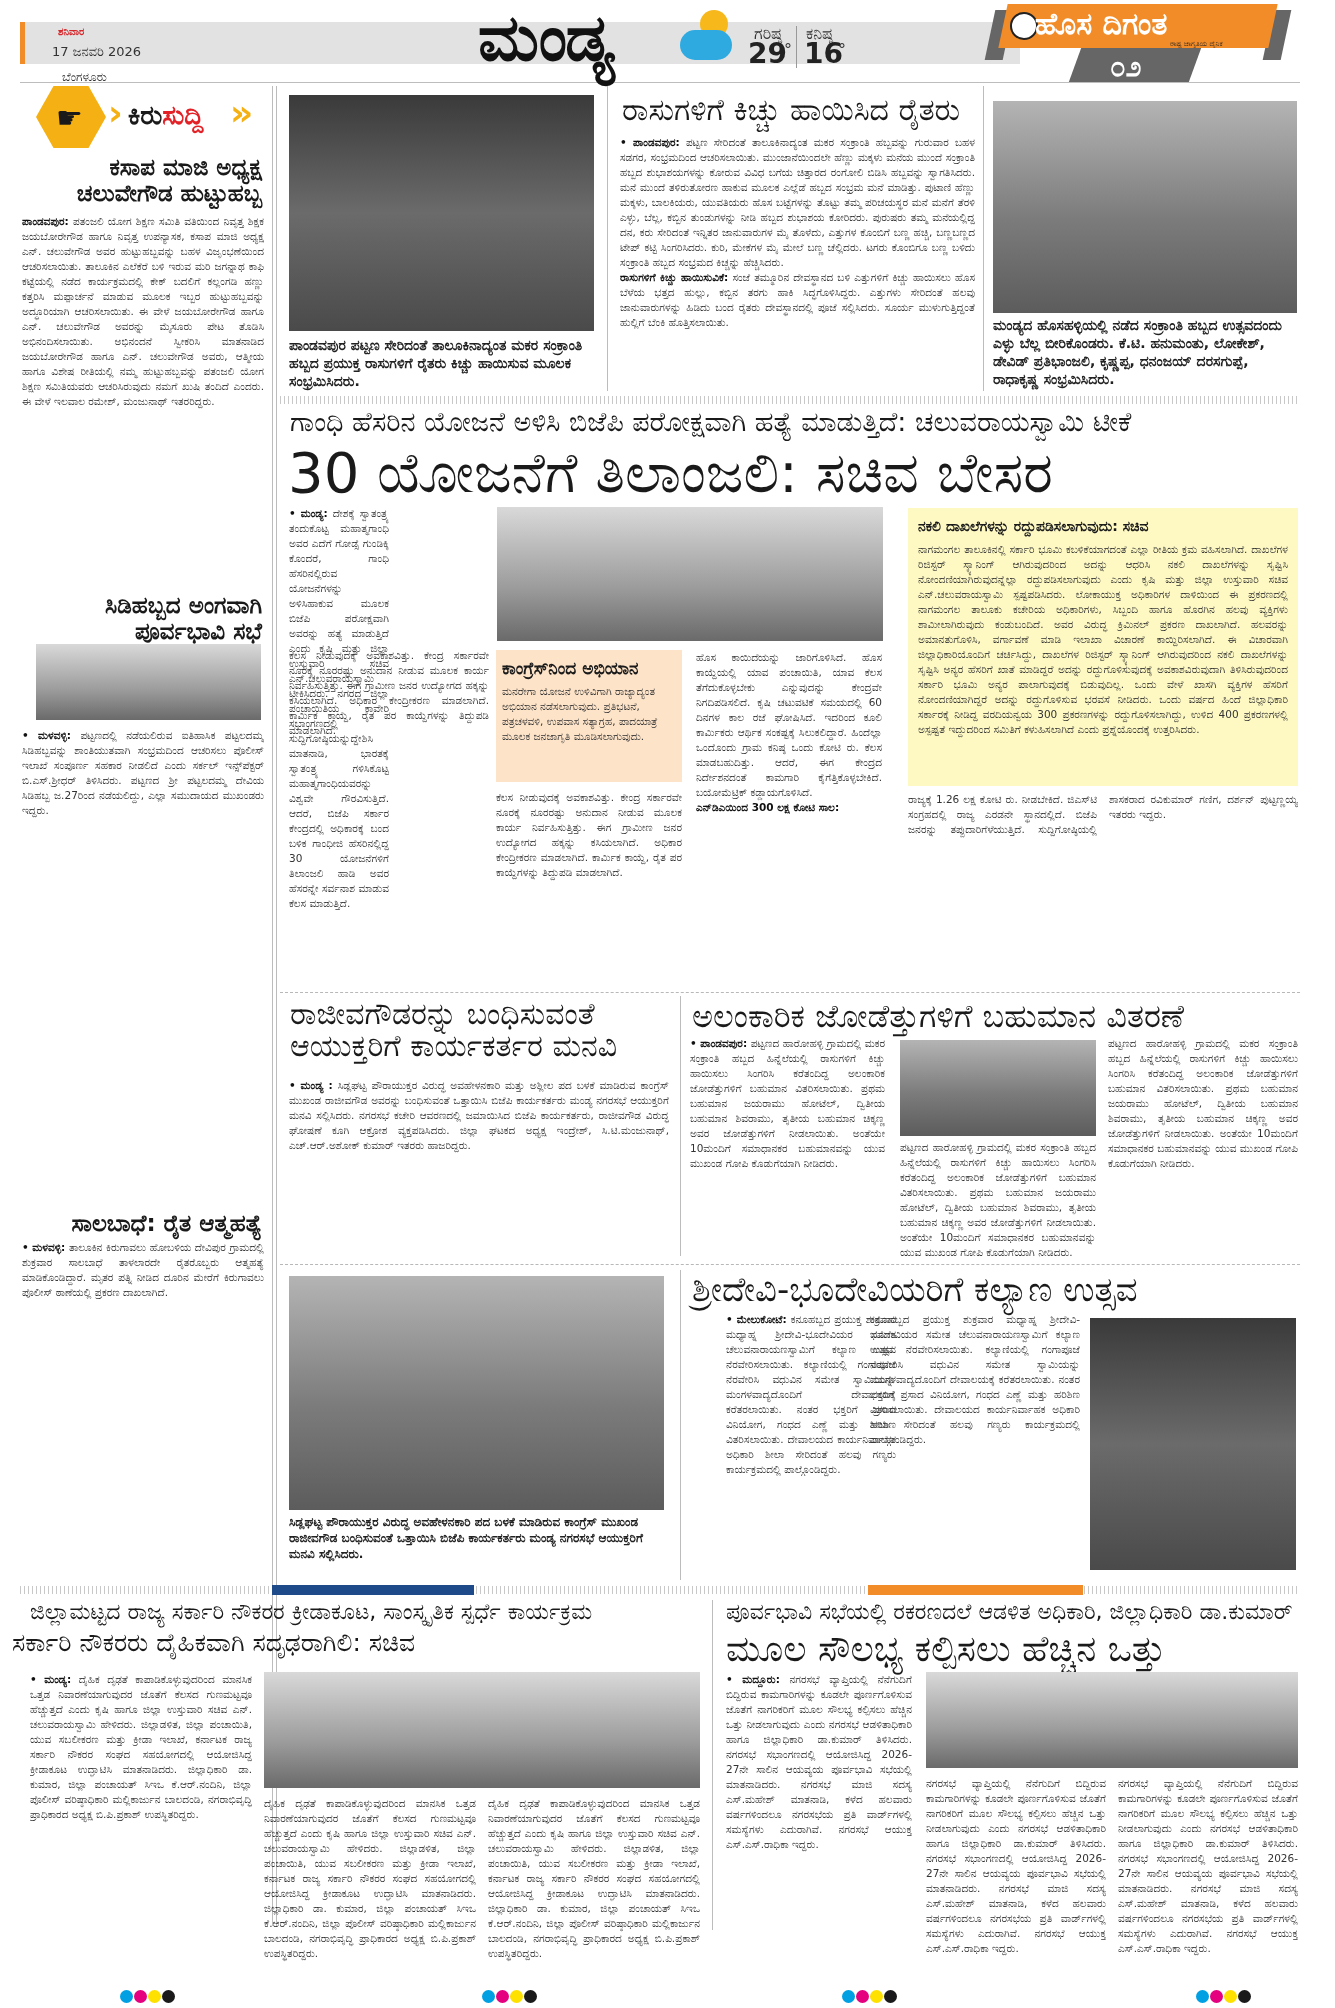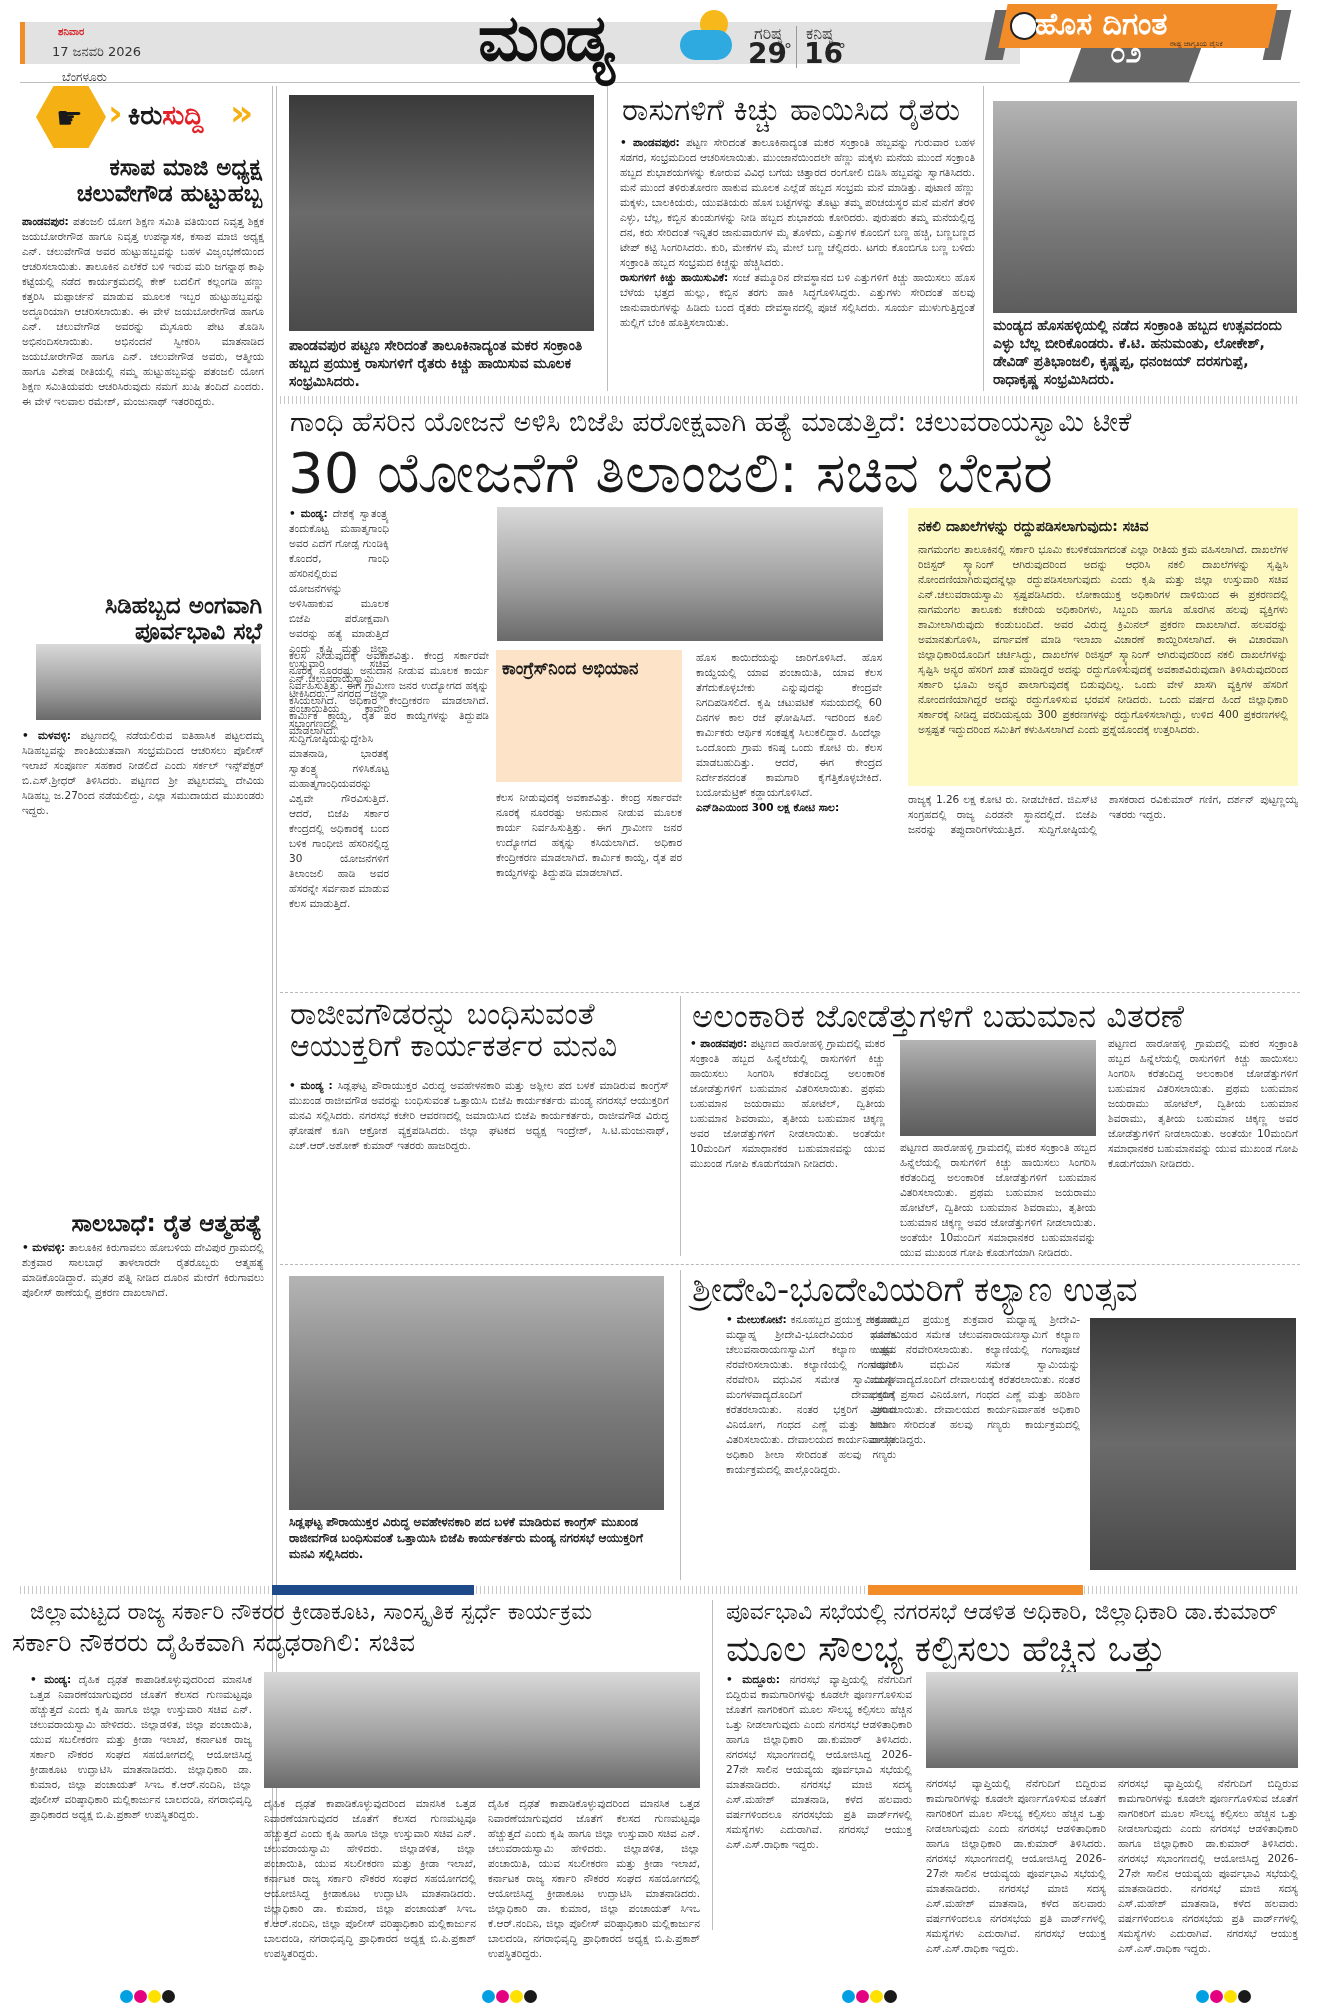--- a/index.html
+++ b/index.html
@@ -16,21 +16,21 @@
   .cloud{left:680px;top:28px;width:52px;height:30px;border-radius:16px;background:#2eaae1;}
   .t-lbl{font-size:16px;color:#333;}
   .t-val{font-size:28px;font-weight:bold;color:#222;line-height:1;}
   .logo{left:1003px;top:4px;width:270px;height:44px;background:#f28c28;transform:skewX(-12deg);}
   .logo-dark1{left:990px;top:10px;width:18px;height:50px;background:#666;transform:skewX(-12deg);}
   .logo-dark2{left:1268px;top:10px;width:18px;height:50px;background:#666;transform:skewX(-12deg);}
   .logo-text{left:1035px;top:6px;font-size:30px;font-weight:bold;color:#fff;}
   .logo-sub{left:1170px;top:40px;font-size:7px;color:#222;}
   .logo-emblem{left:1010px;top:12px;width:24px;height:24px;border-radius:50%;background:#fff;border:2px solid #222;}
   .page-tab{left:1075px;top:48px;width:120px;height:34px;background:#666;transform:skewX(-20deg);}
-  .page-no{left:1110px;top:36px;font-size:28px;color:#fff;font-weight:bold;}
+  .page-no{left:1110px;top:50px;font-size:28px;color:#fff;font-weight:bold;}
   .vline{width:1px;background:#bcbcbc;}
   .vline2{width:3px;border-left:1px solid #bcbcbc;border-right:1px solid #bcbcbc;}
   .hatch{height:8px;background:repeating-linear-gradient(90deg,#c8c8c8 0 1px,#fff 1px 4px);}
   .dash{height:0;border-top:1px dashed #b8b8b8;}
   .kiru-hex{left:36px;top:86px;width:70px;height:62px;background:#f5b013;clip-path:polygon(25% 0,75% 0,100% 50%,75% 100%,25% 100%,0 50%);}
   .kiru-hand{left:56px;top:100px;font-size:30px;}
   .kiru-text{left:128px;top:100px;font-size:26px;font-weight:bold;}
   .kiru-text .red{color:#e32228;}
   .chev{color:#f5b013;font-size:36px;font-weight:bold;}
   .h-left{font-size:23px;font-weight:bold;text-align:right;line-height:1.15;}
@@ -127,20 +127,21 @@
 <div class="abs h-big" style="left:288px;top:444px;font-size:56px;">30 ಯೋಜನೆಗೆ ತಿಲಾಂಜಲಿ: ಸಚಿವ ಬೇಸರ</div>
 
 <div class="abs body-t" style="left:289px;top:506px;width:100px;height:460px;">
   <b class="dot">•</b> <b>ಮಂಡ್ಯ:</b> <span>ದೇಶಕ್ಕೆ ಸ್ವಾತಂತ್ರ್ಯ ತಂದುಕೊಟ್ಟ ಮಹಾತ್ಮಗಾಂಧಿ ಅವರ ಎದೆಗೆ ಗೋಡ್ಸೆ ಗುಂಡಿಕ್ಕಿ ಕೊಂದರೆ, ಗಾಂಧಿ ಹೆಸರಿನಲ್ಲಿರುವ ಯೋಜನೆಗಳನ್ನು ಅಳಿಸಿಹಾಕುವ ಮೂಲಕ ಬಿಜೆಪಿ ಪರೋಕ್ಷವಾಗಿ ಅವರನ್ನು ಹತ್ಯೆ ಮಾಡುತ್ತಿದೆ ಎಂದು ಕೃಷಿ ಮತ್ತು ಜಿಲ್ಲಾ ಉಸ್ತುವಾರಿ ಸಚಿವ ಎನ್.ಚಲುವರಾಯಸ್ವಾಮಿ ಟೀಕಿಸಿದರು. ನಗರದ ಜಿಲ್ಲಾ ಪಂಚಾಯಿತಿಯ ಕಾವೇರಿ ಸಭಾಂಗಣದಲ್ಲಿ ಸುದ್ದಿಗೋಷ್ಠಿಯನ್ನುದ್ದೇಶಿಸಿ ಮಾತನಾಡಿ, ಭಾರತಕ್ಕೆ ಸ್ವಾತಂತ್ರ್ಯ ಗಳಿಸಿಕೊಟ್ಟ ಮಹಾತ್ಮಗಾಂಧಿಯವರನ್ನು ವಿಶ್ವವೇ ಗೌರವಿಸುತ್ತಿದೆ. ಆದರೆ, ಬಿಜೆಪಿ ಸರ್ಕಾರ ಕೇಂದ್ರದಲ್ಲಿ ಅಧಿಕಾರಕ್ಕೆ ಬಂದ ಬಳಿಕ ಗಾಂಧೀಜಿ ಹೆಸರಿನಲ್ಲಿದ್ದ 30 ಯೋಜನೆಗಳಿಗೆ ತಿಲಾಂಜಲಿ ಹಾಡಿ ಅವರ ಹೆಸರನ್ನೇ ಸರ್ವನಾಶ ಮಾಡುವ ಕೆಲಸ ಮಾಡುತ್ತಿದೆ.</span>
 </div>
 <div class="abs photo light" style="left:497px;top:507px;width:386px;height:134px;"></div>
 <div class="abs body-t" style="left:289px;top:648px;width:200px;height:318px;"><span>ಕೆಲಸ ನೀಡುವುದಕ್ಕೆ ಅವಕಾಶವಿತ್ತು. ಕೇಂದ್ರ ಸರ್ಕಾರವೇ ನೂರಕ್ಕೆ ನೂರರಷ್ಟು ಅನುದಾನ ನೀಡುವ ಮೂಲಕ ಕಾರ್ಯ ನಿರ್ವಹಿಸುತ್ತಿತ್ತು. ಈಗ ಗ್ರಾಮೀಣ ಜನರ ಉದ್ಯೋಗದ ಹಕ್ಕನ್ನು ಕಸಿಯಲಾಗಿದೆ. ಅಧಿಕಾರ ಕೇಂದ್ರೀಕರಣ ಮಾಡಲಾಗಿದೆ. ಕಾರ್ಮಿಕ ಕಾಯ್ದೆ, ರೈತ ಪರ ಕಾಯ್ದೆಗಳನ್ನು ತಿದ್ದುಪಡಿ ಮಾಡಲಾಗಿದೆ.</span></div>
 
 <div class="abs box-peach" style="left:496px;top:650px;width:186px;height:132px;">
   <div class="abs" style="left:6px;top:8px;font-size:17px;font-weight:bold;">ಕಾಂಗ್ರೆಸ್‌ನಿಂದ ಅಭಿಯಾನ</div>
+  <div class="abs body-t" style="left:6px;top:34px;width:172px;height:96px;text-align:left;">ಮನರೇಗಾ ಯೋಜನೆ ಉಳಿವಿಗಾಗಿ ರಾಜ್ಯಾದ್ಯಂತ ಅಭಿಯಾನ ನಡೆಸಲಾಗುವುದು. ಪ್ರತಿಭಟನೆ, ಪತ್ರಚಳವಳಿ, ಉಪವಾಸ ಸತ್ಯಾಗ್ರಹ, ಪಾದಯಾತ್ರೆ ಮೂಲಕ ಜನಜಾಗೃತಿ ಮೂಡಿಸಲಾಗುವುದು.</div>
 </div>
 <div class="abs body-t" style="left:496px;top:790px;width:186px;height:176px;">ಕೆಲಸ ನೀಡುವುದಕ್ಕೆ ಅವಕಾಶವಿತ್ತು. ಕೇಂದ್ರ ಸರ್ಕಾರವೇ ನೂರಕ್ಕೆ ನೂರರಷ್ಟು ಅನುದಾನ ನೀಡುವ ಮೂಲಕ ಕಾರ್ಯ ನಿರ್ವಹಿಸುತ್ತಿತ್ತು. ಈಗ ಗ್ರಾಮೀಣ ಜನರ ಉದ್ಯೋಗದ ಹಕ್ಕನ್ನು ಕಸಿಯಲಾಗಿದೆ. ಅಧಿಕಾರ ಕೇಂದ್ರೀಕರಣ ಮಾಡಲಾಗಿದೆ. ಕಾರ್ಮಿಕ ಕಾಯ್ದೆ, ರೈತ ಪರ ಕಾಯ್ದೆಗಳನ್ನು ತಿದ್ದುಪಡಿ ಮಾಡಲಾಗಿದೆ.</div>
 <div class="abs body-t" style="left:696px;top:650px;width:186px;height:316px;">
   <span>ಹೊಸ ಕಾಯಿದೆಯನ್ನು ಜಾರಿಗೊಳಿಸಿದೆ. ಹೊಸ ಕಾಯ್ದೆಯಲ್ಲಿ ಯಾವ ಪಂಚಾಯಿತಿ, ಯಾವ ಕೆಲಸ ತೆಗೆದುಕೊಳ್ಳಬೇಕು ಎನ್ನುವುದನ್ನು ಕೇಂದ್ರವೇ ನಿಗದಿಪಡಿಸಲಿದೆ. ಕೃಷಿ ಚಟುವಟಿಕೆ ಸಮಯದಲ್ಲಿ 60 ದಿನಗಳ ಕಾಲ ರಜೆ ಘೋಷಿಸಿದೆ. ಇದರಿಂದ ಕೂಲಿ ಕಾರ್ಮಿಕರು ಆರ್ಥಿಕ ಸಂಕಷ್ಟಕ್ಕೆ ಸಿಲುಕಲಿದ್ದಾರೆ. ಹಿಂದೆಲ್ಲಾ ಒಂದೊಂದು ಗ್ರಾಮ ಕನಿಷ್ಠ ಒಂದು ಕೋಟಿ ರು. ಕೆಲಸ ಮಾಡಬಹುದಿತ್ತು. ಆದರೆ, ಈಗ ಕೇಂದ್ರದ ನಿರ್ದೇಶನದಂತೆ ಕಾಮಗಾರಿ ಕೈಗೆತ್ತಿಕೊಳ್ಳಬೇಕಿದೆ. ಬಯೋಮೆಟ್ರಿಕ್ ಕಡ್ಡಾಯಗೊಳಿಸಿದೆ.</span><br><b>ಎನ್‌ಡಿಎಯಿಂದ 300 ಲಕ್ಷ ಕೋಟಿ ಸಾಲ:</b>
 </div>
 
 <div class="abs box-green" style="left:908px;top:508px;width:390px;height:278px;">
   <div class="abs" style="left:10px;top:10px;font-size:14px;font-weight:bold;">ನಕಲಿ ದಾಖಲೆಗಳನ್ನು ರದ್ದುಪಡಿಸಲಾಗುವುದು: ಸಚಿವ</div>
   <div class="abs body-t" style="left:10px;top:34px;width:370px;height:238px;">ನಾಗಮಂಗಲ ತಾಲೂಕಿನಲ್ಲಿ ಸರ್ಕಾರಿ ಭೂಮಿ ಕಬಳಿಕೆಯಾಗದಂತೆ ಎಲ್ಲಾ ರೀತಿಯ ಕ್ರಮ ವಹಿಸಲಾಗಿದೆ. ದಾಖಲೆಗಳ ರಿಜಿಸ್ಟರ್ ಸ್ಕ್ಯಾನಿಂಗ್ ಆಗಿರುವುದರಿಂದ ಅದನ್ನು ಆಧರಿಸಿ ನಕಲಿ ದಾಖಲೆಗಳನ್ನು ಸೃಷ್ಟಿಸಿ ನೋಂದಣಿಯಾಗಿರುವುದನ್ನೆಲ್ಲಾ ರದ್ದುಪಡಿಸಲಾಗುವುದು ಎಂದು ಕೃಷಿ ಮತ್ತು ಜಿಲ್ಲಾ ಉಸ್ತುವಾರಿ ಸಚಿವ ಎನ್.ಚಲುವರಾಯಸ್ವಾಮಿ ಸ್ಪಷ್ಟಪಡಿಸಿದರು. ಲೋಕಾಯುಕ್ತ ಅಧಿಕಾರಿಗಳ ದಾಳಿಯಿಂದ ಈ ಪ್ರಕರಣದಲ್ಲಿ ನಾಗಮಂಗಲ ತಾಲೂಕು ಕಚೇರಿಯ ಅಧಿಕಾರಿಗಳು, ಸಿಬ್ಬಂದಿ ಹಾಗೂ ಹೊರಗಿನ ಹಲವು ವ್ಯಕ್ತಿಗಳು ಶಾಮೀಲಾಗಿರುವುದು ಕಂಡುಬಂದಿದೆ. ಅವರ ವಿರುದ್ಧ ಕ್ರಿಮಿನಲ್ ಪ್ರಕರಣ ದಾಖಲಾಗಿದೆ. ಹಲವರನ್ನು ಅಮಾನತುಗೊಳಿಸಿ, ವರ್ಗಾವಣೆ ಮಾಡಿ ಇಲಾಖಾ ವಿಚಾರಣೆ ಕಾಯ್ದಿರಿಸಲಾಗಿದೆ. ಈ ವಿಚಾರವಾಗಿ ಜಿಲ್ಲಾಧಿಕಾರಿಯೊಂದಿಗೆ ಚರ್ಚಿಸಿದ್ದು, ದಾಖಲೆಗಳ ರಿಜಿಸ್ಟರ್ ಸ್ಕ್ಯಾನಿಂಗ್ ಆಗಿರುವುದರಿಂದ ನಕಲಿ ದಾಖಲೆಗಳನ್ನು ಸೃಷ್ಟಿಸಿ ಅನ್ಯರ ಹೆಸರಿಗೆ ಖಾತೆ ಮಾಡಿದ್ದರೆ ಅದನ್ನು ರದ್ದುಗೊಳಿಸುವುದಕ್ಕೆ ಅವಕಾಶವಿರುವುದಾಗಿ ತಿಳಿಸಿರುವುದರಿಂದ ಸರ್ಕಾರಿ ಭೂಮಿ ಅನ್ಯರ ಪಾಲಾಗುವುದಕ್ಕೆ ಬಿಡುವುದಿಲ್ಲ. ಒಂದು ವೇಳೆ ಖಾಸಗಿ ವ್ಯಕ್ತಿಗಳ ಹೆಸರಿಗೆ ನೋಂದಣಿಯಾಗಿದ್ದರೆ ಅದನ್ನು ರದ್ದುಗೊಳಿಸುವ ಭರವಸೆ ನೀಡಿದರು. ಒಂದು ವರ್ಷದ ಹಿಂದೆ ಜಿಲ್ಲಾಧಿಕಾರಿ ಸರ್ಕಾರಕ್ಕೆ ನೀಡಿದ್ದ ವರದಿಯನ್ವಯ 300 ಪ್ರಕರಣಗಳನ್ನು ರದ್ದುಗೊಳಿಸಲಾಗಿದ್ದು, ಉಳಿದ 400 ಪ್ರಕರಣಗಳಲ್ಲಿ ಅಸ್ಪಷ್ಟತೆ ಇದ್ದುದರಿಂದ ಸಮಿತಿಗೆ ಕಳುಹಿಸಲಾಗಿದೆ ಎಂದು ಪ್ರಶ್ನೆಯೊಂದಕ್ಕೆ ಉತ್ತರಿಸಿದರು.</div>
 </div>
@@ -184,21 +185,21 @@
 
 <div class="abs h-big" style="left:30px;top:1600px;font-size:22px;font-weight:normal;">ಜಿಲ್ಲಾಮಟ್ಟದ ರಾಜ್ಯ ಸರ್ಕಾರಿ ನೌಕರರ ಕ್ರೀಡಾಕೂಟ, ಸಾಂಸ್ಕೃತಿಕ ಸ್ಪರ್ಧೆ ಕಾರ್ಯಕ್ರಮ</div>
 <div class="abs h-big" style="left:12px;top:1630px;font-size:25px;">ಸರ್ಕಾರಿ ನೌಕರರು ದೈಹಿಕವಾಗಿ ಸದೃಢರಾಗಿಲಿ: ಸಚಿವ</div>
 <div class="abs body-t" style="left:30px;top:1672px;width:222px;height:296px;">
   <b class="dot">•</b> <b>ಮಂಡ್ಯ:</b> <span>ದೈಹಿಕ ದೃಢತೆ ಕಾಪಾಡಿಕೊಳ್ಳುವುದರಿಂದ ಮಾನಸಿಕ ಒತ್ತಡ ನಿವಾರಣೆಯಾಗುವುದರ ಜೊತೆಗೆ ಕೆಲಸದ ಗುಣಮಟ್ಟವೂ ಹೆಚ್ಚುತ್ತದೆ ಎಂದು ಕೃಷಿ ಹಾಗೂ ಜಿಲ್ಲಾ ಉಸ್ತುವಾರಿ ಸಚಿವ ಎನ್. ಚಲುವರಾಯಸ್ವಾಮಿ ಹೇಳಿದರು. ಜಿಲ್ಲಾಡಳಿತ, ಜಿಲ್ಲಾ ಪಂಚಾಯಿತಿ, ಯುವ ಸಬಲೀಕರಣ ಮತ್ತು ಕ್ರೀಡಾ ಇಲಾಖೆ, ಕರ್ನಾಟಕ ರಾಜ್ಯ ಸರ್ಕಾರಿ ನೌಕರರ ಸಂಘದ ಸಹಯೋಗದಲ್ಲಿ ಆಯೋಜಿಸಿದ್ದ ಕ್ರೀಡಾಕೂಟ ಉದ್ಘಾಟಿಸಿ ಮಾತನಾಡಿದರು. ಜಿಲ್ಲಾಧಿಕಾರಿ ಡಾ. ಕುಮಾರ, ಜಿಲ್ಲಾ ಪಂಚಾಯತ್ ಸಿಇಒ ಕೆ.ಆರ್.ನಂದಿನಿ, ಜಿಲ್ಲಾ ಪೊಲೀಸ್ ವರಿಷ್ಠಾಧಿಕಾರಿ ಮಲ್ಲಿಕಾರ್ಜುನ ಬಾಲದಂಡಿ, ನಗರಾಭಿವೃದ್ಧಿ ಪ್ರಾಧಿಕಾರದ ಅಧ್ಯಕ್ಷ ಬಿ.ಪಿ.ಪ್ರಕಾಶ್ ಉಪಸ್ಥಿತರಿದ್ದರು.</span>
 </div>
 <div class="abs photo light" style="left:264px;top:1672px;width:436px;height:116px;"></div>
 <div class="abs body-t" style="left:264px;top:1796px;width:212px;height:172px;">ದೈಹಿಕ ದೃಢತೆ ಕಾಪಾಡಿಕೊಳ್ಳುವುದರಿಂದ ಮಾನಸಿಕ ಒತ್ತಡ ನಿವಾರಣೆಯಾಗುವುದರ ಜೊತೆಗೆ ಕೆಲಸದ ಗುಣಮಟ್ಟವೂ ಹೆಚ್ಚುತ್ತದೆ ಎಂದು ಕೃಷಿ ಹಾಗೂ ಜಿಲ್ಲಾ ಉಸ್ತುವಾರಿ ಸಚಿವ ಎನ್. ಚಲುವರಾಯಸ್ವಾಮಿ ಹೇಳಿದರು. ಜಿಲ್ಲಾಡಳಿತ, ಜಿಲ್ಲಾ ಪಂಚಾಯಿತಿ, ಯುವ ಸಬಲೀಕರಣ ಮತ್ತು ಕ್ರೀಡಾ ಇಲಾಖೆ, ಕರ್ನಾಟಕ ರಾಜ್ಯ ಸರ್ಕಾರಿ ನೌಕರರ ಸಂಘದ ಸಹಯೋಗದಲ್ಲಿ ಆಯೋಜಿಸಿದ್ದ ಕ್ರೀಡಾಕೂಟ ಉದ್ಘಾಟಿಸಿ ಮಾತನಾಡಿದರು. ಜಿಲ್ಲಾಧಿಕಾರಿ ಡಾ. ಕುಮಾರ, ಜಿಲ್ಲಾ ಪಂಚಾಯತ್ ಸಿಇಒ ಕೆ.ಆರ್.ನಂದಿನಿ, ಜಿಲ್ಲಾ ಪೊಲೀಸ್ ವರಿಷ್ಠಾಧಿಕಾರಿ ಮಲ್ಲಿಕಾರ್ಜುನ ಬಾಲದಂಡಿ, ನಗರಾಭಿವೃದ್ಧಿ ಪ್ರಾಧಿಕಾರದ ಅಧ್ಯಕ್ಷ ಬಿ.ಪಿ.ಪ್ರಕಾಶ್ ಉಪಸ್ಥಿತರಿದ್ದರು.</div>
 <div class="abs body-t" style="left:488px;top:1796px;width:212px;height:172px;">ದೈಹಿಕ ದೃಢತೆ ಕಾಪಾಡಿಕೊಳ್ಳುವುದರಿಂದ ಮಾನಸಿಕ ಒತ್ತಡ ನಿವಾರಣೆಯಾಗುವುದರ ಜೊತೆಗೆ ಕೆಲಸದ ಗುಣಮಟ್ಟವೂ ಹೆಚ್ಚುತ್ತದೆ ಎಂದು ಕೃಷಿ ಹಾಗೂ ಜಿಲ್ಲಾ ಉಸ್ತುವಾರಿ ಸಚಿವ ಎನ್. ಚಲುವರಾಯಸ್ವಾಮಿ ಹೇಳಿದರು. ಜಿಲ್ಲಾಡಳಿತ, ಜಿಲ್ಲಾ ಪಂಚಾಯಿತಿ, ಯುವ ಸಬಲೀಕರಣ ಮತ್ತು ಕ್ರೀಡಾ ಇಲಾಖೆ, ಕರ್ನಾಟಕ ರಾಜ್ಯ ಸರ್ಕಾರಿ ನೌಕರರ ಸಂಘದ ಸಹಯೋಗದಲ್ಲಿ ಆಯೋಜಿಸಿದ್ದ ಕ್ರೀಡಾಕೂಟ ಉದ್ಘಾಟಿಸಿ ಮಾತನಾಡಿದರು. ಜಿಲ್ಲಾಧಿಕಾರಿ ಡಾ. ಕುಮಾರ, ಜಿಲ್ಲಾ ಪಂಚಾಯತ್ ಸಿಇಒ ಕೆ.ಆರ್.ನಂದಿನಿ, ಜಿಲ್ಲಾ ಪೊಲೀಸ್ ವರಿಷ್ಠಾಧಿಕಾರಿ ಮಲ್ಲಿಕಾರ್ಜುನ ಬಾಲದಂಡಿ, ನಗರಾಭಿವೃದ್ಧಿ ಪ್ರಾಧಿಕಾರದ ಅಧ್ಯಕ್ಷ ಬಿ.ಪಿ.ಪ್ರಕಾಶ್ ಉಪಸ್ಥಿತರಿದ್ದರು.</div>
 
-<div class="abs h-big" style="left:726px;top:1600px;font-size:22px;font-weight:normal;">ಪೂರ್ವಭಾವಿ ಸಭೆಯಲ್ಲಿ ನಗರಸಭೆ ಆಡಳಿತ ಅಧಿಕಾರಿ, ಜಿಲ್ಲಾಧಿಕಾರಿ ಡಾ.ಕುಮಾರ್</div>
+<div class="abs h-big" style="left:726px;top:1600px;font-size:22px;font-weight:normal;">ಪೂರ್ವಭಾವಿ ಸಭೆಯಲ್ಲಿ ರಕರಣದಲೆ ಆಡಳಿತ ಅಧಿಕಾರಿ, ಜಿಲ್ಲಾಧಿಕಾರಿ ಡಾ.ಕುಮಾರ್</div>
 <div class="abs h-big" style="left:726px;top:1630px;font-size:36px;">ಮೂಲ ಸೌಲಭ್ಯ ಕಲ್ಪಿಸಲು ಹೆಚ್ಚಿನ ಒತ್ತು</div>
 <div class="abs body-t" style="left:726px;top:1672px;width:186px;height:296px;">
   <b class="dot">•</b> <b>ಮದ್ದೂರು:</b> <span>ನಗರಸಭೆ ವ್ಯಾಪ್ತಿಯಲ್ಲಿ ನೆನೆಗುದಿಗೆ ಬಿದ್ದಿರುವ ಕಾಮಗಾರಿಗಳನ್ನು ಕೂಡಲೇ ಪೂರ್ಣಗೊಳಿಸುವ ಜೊತೆಗೆ ನಾಗರಿಕರಿಗೆ ಮೂಲ ಸೌಲಭ್ಯ ಕಲ್ಪಿಸಲು ಹೆಚ್ಚಿನ ಒತ್ತು ನೀಡಲಾಗುವುದು ಎಂದು ನಗರಸಭೆ ಆಡಳಿತಾಧಿಕಾರಿ ಹಾಗೂ ಜಿಲ್ಲಾಧಿಕಾರಿ ಡಾ.ಕುಮಾರ್ ತಿಳಿಸಿದರು. ನಗರಸಭೆ ಸಭಾಂಗಣದಲ್ಲಿ ಆಯೋಜಿಸಿದ್ದ 2026-27ನೇ ಸಾಲಿನ ಆಯವ್ಯಯ ಪೂರ್ವಭಾವಿ ಸಭೆಯಲ್ಲಿ ಮಾತನಾಡಿದರು. ನಗರಸಭೆ ಮಾಜಿ ಸದಸ್ಯ ಎಸ್.ಮಹೇಶ್ ಮಾತನಾಡಿ, ಕಳೆದ ಹಲವಾರು ವರ್ಷಗಳಿಂದಲೂ ನಗರಸಭೆಯ ಪ್ರತಿ ವಾರ್ಡ್‌ಗಳಲ್ಲಿ ಸಮಸ್ಯೆಗಳು ಎದುರಾಗಿವೆ. ನಗರಸಭೆ ಆಯುಕ್ತ ಎಸ್.ಎಸ್.ರಾಧಿಕಾ ಇದ್ದರು.</span>
 </div>
 <div class="abs photo light" style="left:926px;top:1672px;width:372px;height:96px;"></div>
 <div class="abs body-t" style="left:926px;top:1776px;width:180px;height:192px;">ನಗರಸಭೆ ವ್ಯಾಪ್ತಿಯಲ್ಲಿ ನೆನೆಗುದಿಗೆ ಬಿದ್ದಿರುವ ಕಾಮಗಾರಿಗಳನ್ನು ಕೂಡಲೇ ಪೂರ್ಣಗೊಳಿಸುವ ಜೊತೆಗೆ ನಾಗರಿಕರಿಗೆ ಮೂಲ ಸೌಲಭ್ಯ ಕಲ್ಪಿಸಲು ಹೆಚ್ಚಿನ ಒತ್ತು ನೀಡಲಾಗುವುದು ಎಂದು ನಗರಸಭೆ ಆಡಳಿತಾಧಿಕಾರಿ ಹಾಗೂ ಜಿಲ್ಲಾಧಿಕಾರಿ ಡಾ.ಕುಮಾರ್ ತಿಳಿಸಿದರು. ನಗರಸಭೆ ಸಭಾಂಗಣದಲ್ಲಿ ಆಯೋಜಿಸಿದ್ದ 2026-27ನೇ ಸಾಲಿನ ಆಯವ್ಯಯ ಪೂರ್ವಭಾವಿ ಸಭೆಯಲ್ಲಿ ಮಾತನಾಡಿದರು. ನಗರಸಭೆ ಮಾಜಿ ಸದಸ್ಯ ಎಸ್.ಮಹೇಶ್ ಮಾತನಾಡಿ, ಕಳೆದ ಹಲವಾರು ವರ್ಷಗಳಿಂದಲೂ ನಗರಸಭೆಯ ಪ್ರತಿ ವಾರ್ಡ್‌ಗಳಲ್ಲಿ ಸಮಸ್ಯೆಗಳು ಎದುರಾಗಿವೆ. ನಗರಸಭೆ ಆಯುಕ್ತ ಎಸ್.ಎಸ್.ರಾಧಿಕಾ ಇದ್ದರು.</div>
 <div class="abs body-t" style="left:1118px;top:1776px;width:180px;height:192px;">ನಗರಸಭೆ ವ್ಯಾಪ್ತಿಯಲ್ಲಿ ನೆನೆಗುದಿಗೆ ಬಿದ್ದಿರುವ ಕಾಮಗಾರಿಗಳನ್ನು ಕೂಡಲೇ ಪೂರ್ಣಗೊಳಿಸುವ ಜೊತೆಗೆ ನಾಗರಿಕರಿಗೆ ಮೂಲ ಸೌಲಭ್ಯ ಕಲ್ಪಿಸಲು ಹೆಚ್ಚಿನ ಒತ್ತು ನೀಡಲಾಗುವುದು ಎಂದು ನಗರಸಭೆ ಆಡಳಿತಾಧಿಕಾರಿ ಹಾಗೂ ಜಿಲ್ಲಾಧಿಕಾರಿ ಡಾ.ಕುಮಾರ್ ತಿಳಿಸಿದರು. ನಗರಸಭೆ ಸಭಾಂಗಣದಲ್ಲಿ ಆಯೋಜಿಸಿದ್ದ 2026-27ನೇ ಸಾಲಿನ ಆಯವ್ಯಯ ಪೂರ್ವಭಾವಿ ಸಭೆಯಲ್ಲಿ ಮಾತನಾಡಿದರು. ನಗರಸಭೆ ಮಾಜಿ ಸದಸ್ಯ ಎಸ್.ಮಹೇಶ್ ಮಾತನಾಡಿ, ಕಳೆದ ಹಲವಾರು ವರ್ಷಗಳಿಂದಲೂ ನಗರಸಭೆಯ ಪ್ರತಿ ವಾರ್ಡ್‌ಗಳಲ್ಲಿ ಸಮಸ್ಯೆಗಳು ಎದುರಾಗಿವೆ. ನಗರಸಭೆ ಆಯುಕ್ತ ಎಸ್.ಎಸ್.ರಾಧಿಕಾ ಇದ್ದರು.</div>
 
 <div class="abs" style="left:120px;top:1988px;" id="reg1"><span class="reg" style="background: rgb(0, 160, 227);"></span><span class="reg" style="background: rgb(228, 0, 127);"></span><span class="reg" style="background: rgb(255, 225, 0);"></span><span class="reg" style="background: rgb(26, 26, 26);"></span></div>
 <div class="abs" style="left:482px;top:1988px;" id="reg2"><span class="reg" style="background: rgb(0, 160, 227);"></span><span class="reg" style="background: rgb(228, 0, 127);"></span><span class="reg" style="background: rgb(255, 225, 0);"></span><span class="reg" style="background: rgb(26, 26, 26);"></span></div>

